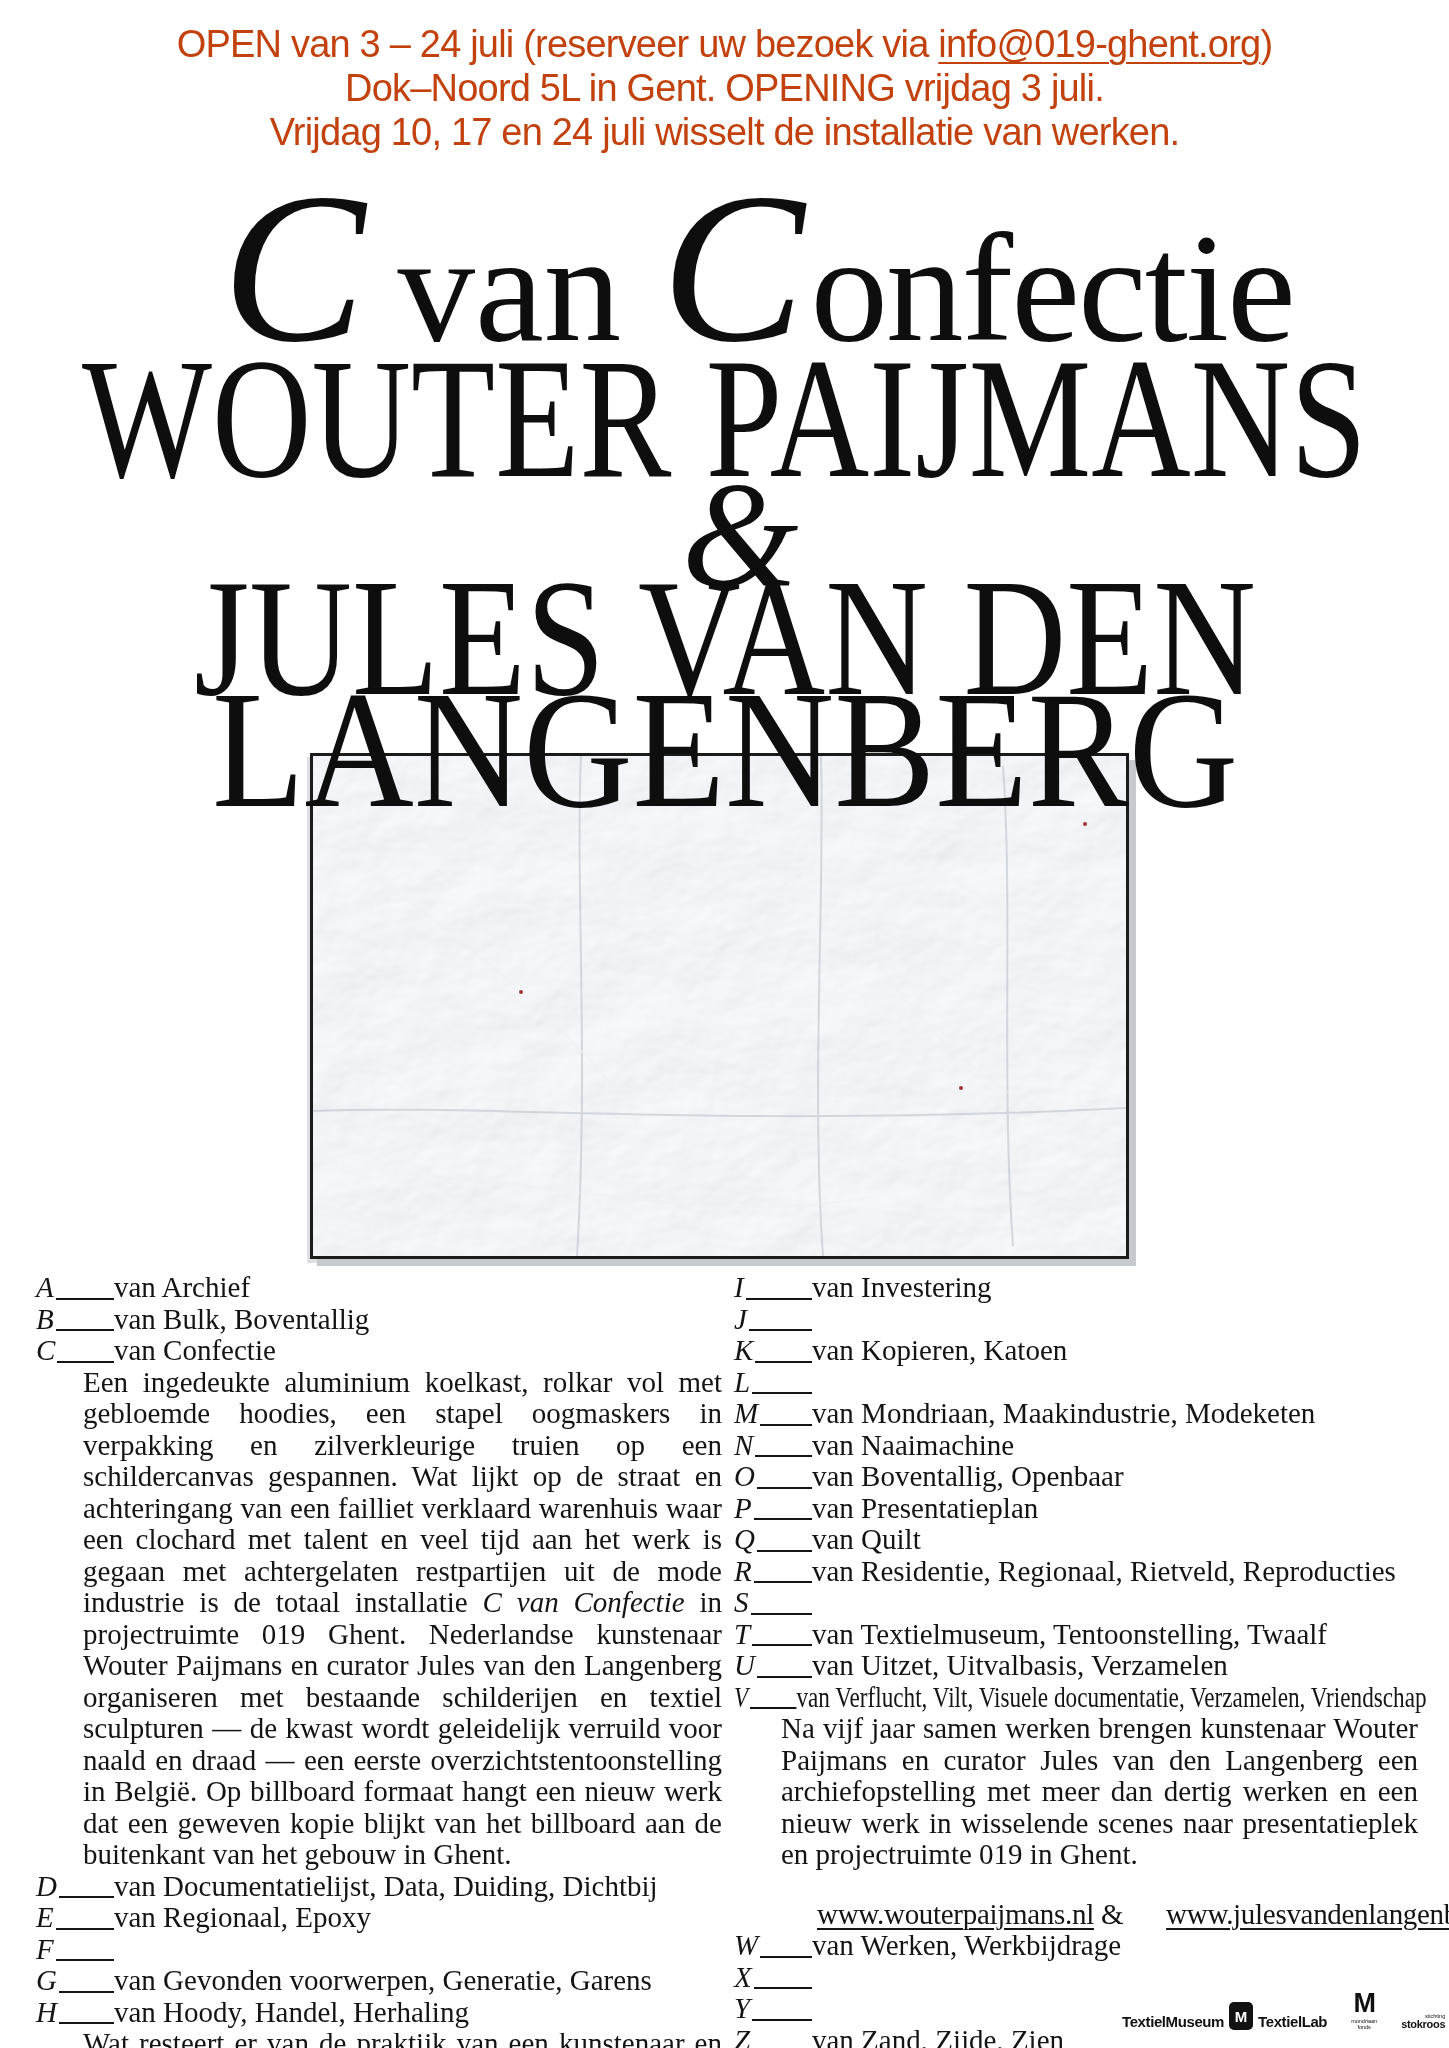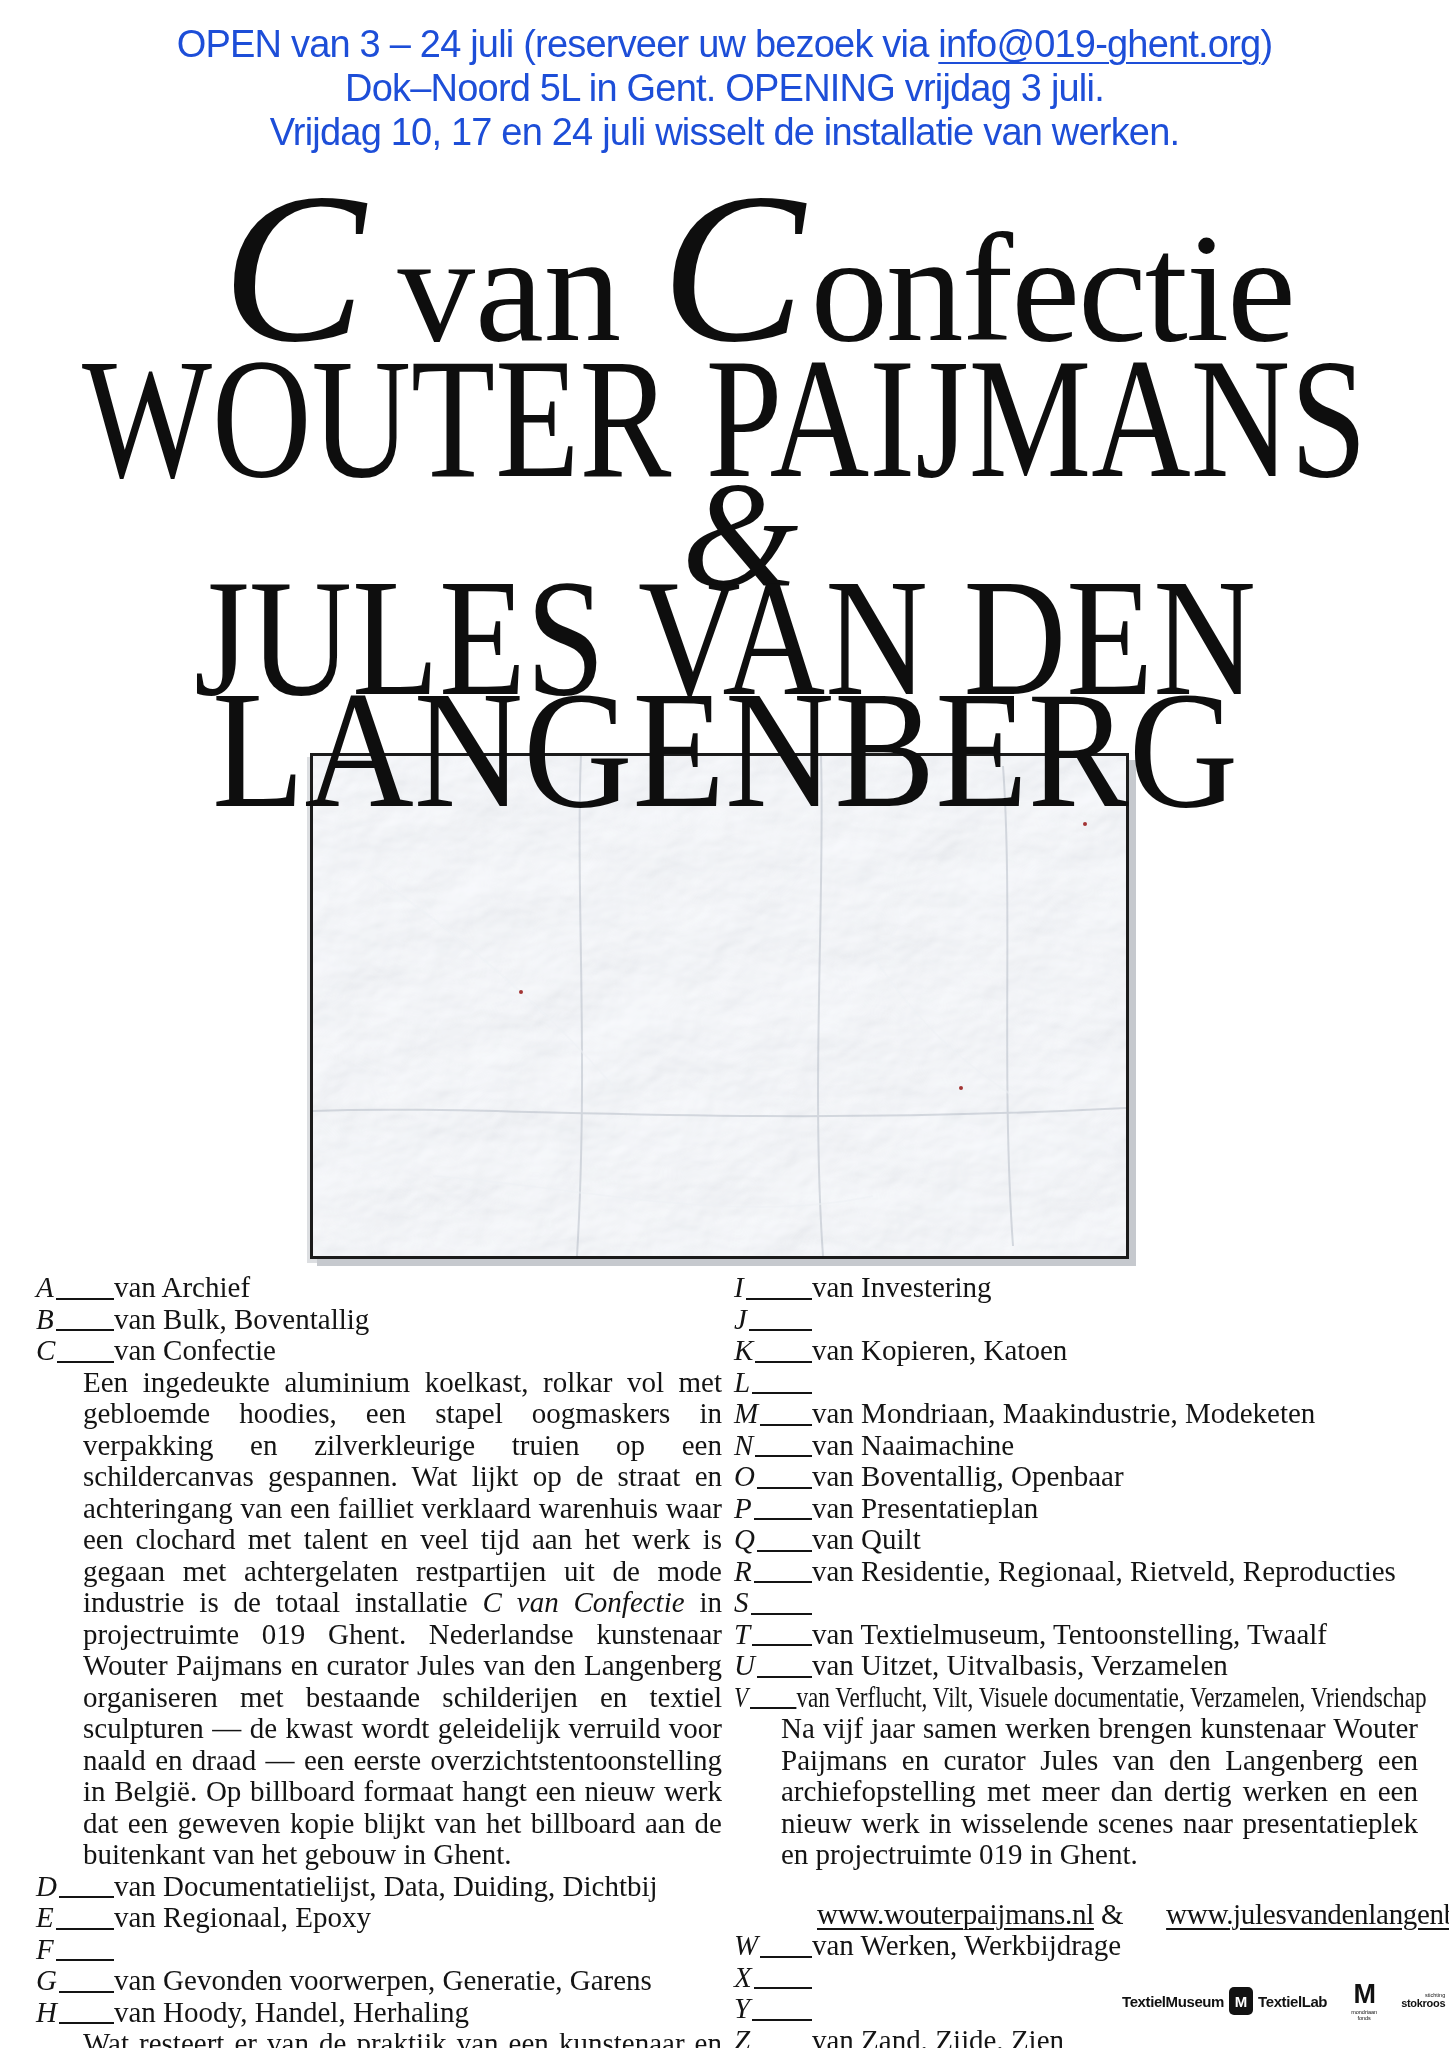--- a/index.html
+++ b/index.html
@@ -2,21 +2,21 @@
 <html><head>
 <meta charset="utf-8">
 <style>
   html,body{margin:0;padding:0;background:#ffffff;}
   .page{position:relative;width:1449px;height:2048px;background:#ffffff;overflow:hidden;
         font-family:"Liberation Serif",serif;color:#141414;}
 
   
   .header{position:absolute;top:22px;left:0;width:1449px;text-align:center;
           font-family:"Liberation Sans",sans-serif;font-size:38px;line-height:44px;
-          letter-spacing:-0.8px;color:#1d4ed8;white-space:nowrap;}
+          letter-spacing:-0.8px;color:#c2410c;white-space:nowrap;}
   .header .u{text-decoration:underline;text-decoration-thickness:2px;text-underline-offset:5px;color:inherit;}
 
   
   .titles{position:absolute;left:0;top:0;width:1449px;height:870px;z-index:3;pointer-events:none;}
   .titles text{fill:#0e0e0e;font-family:"Liberation Serif",serif;}
 
   
   .artwork{position:absolute;left:310px;top:753px;width:813px;height:500px;z-index:1;
            border:3px solid #1b1b1b;box-shadow:7px 7px 0 #c6c9ce,-3px 4px 0 #dcdee1;background:#b7c0cb;}
   .artwork svg{display:block;}
@@ -32,21 +32,21 @@
   .entry .rule{flex:1;border-bottom:2px solid #141414;margin:0 0 4px 2px;min-width:14px;}
   .entry.tight{transform:scaleX(0.80);transform-origin:0 50%;width:125%;}
 
   .para{text-align:justify;margin-left:47px;}
   .para em{font-style:italic;margin-top:32px;}
   .gap{height:28px;}
   .links-row{margin-left:47px;white-space:nowrap;letter-spacing:-0.3px;}
   .links-row a{color:inherit;text-decoration:underline;text-decoration-thickness:2px;text-underline-offset:4px;margin-left:36px;}
 
   
-  .footer{position:absolute;left:1122px;top:1972px;height:58px;display:flex;align-items:center;
+  .footer{position:absolute;left:1122px;top:1972px;height:58px;display:flex;align-items:flex-end;
           font-family:"Liberation Sans",sans-serif;color:#111;z-index:2;}
   .tm-label{font-weight:bold;font-size:15px;letter-spacing:-0.4px;}
   .tm-mark{width:24px;height:28px;margin:0 5px;background:#121212;border-radius:5px;color:#fff;
            display:flex;align-items:center;justify-content:center;font-weight:bold;font-size:15px;}
   .mf{margin-left:22px;text-align:center;line-height:1;}
   .mf-m{font-weight:bold;font-size:27px;letter-spacing:-1px;}
   .mf-sub{font-size:5.5px;line-height:6px;width:30px;margin:1px auto 0;}
   .sk{margin-left:22px;display:flex;align-items:center;}
   .sk-col{text-align:right;line-height:1;}
   .sk-sup{font-size:5.5px;}

